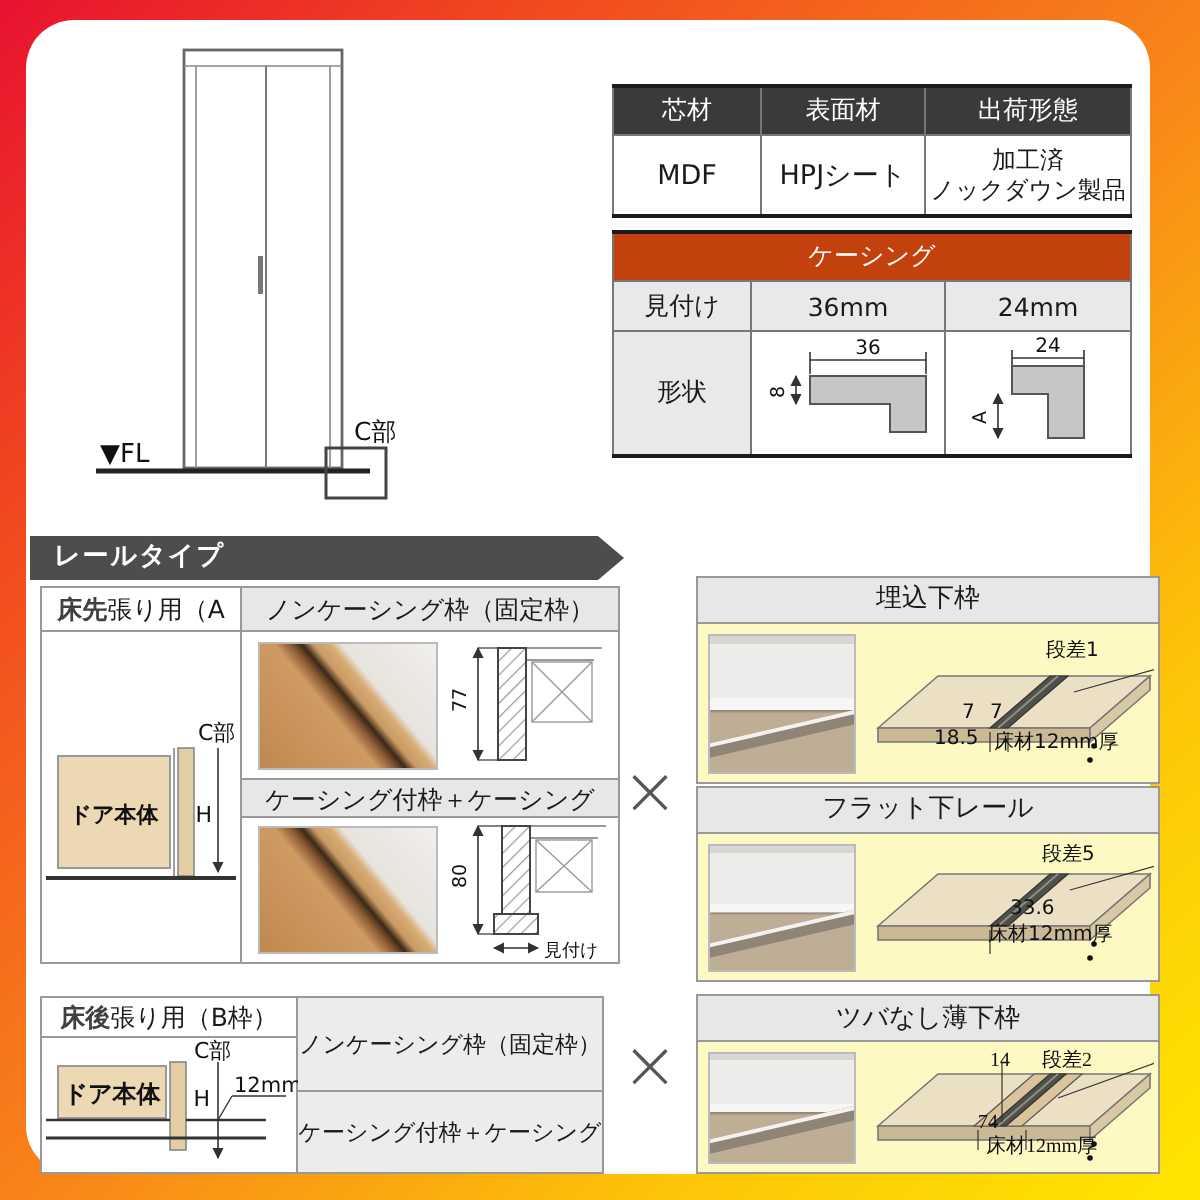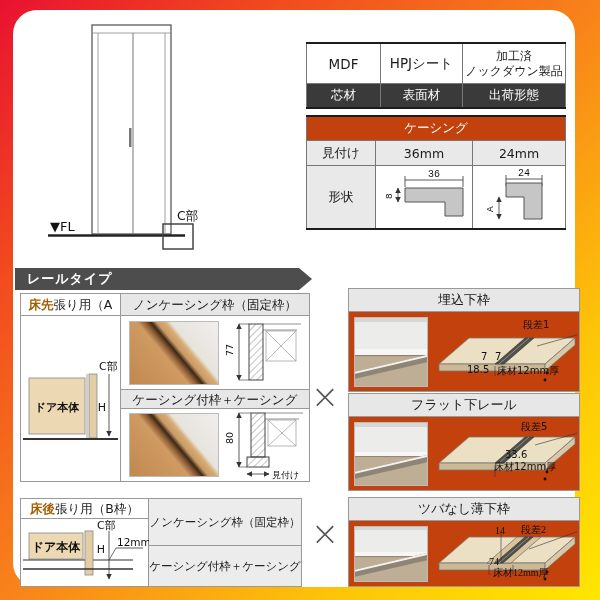--- a/index.html
+++ b/index.html
@@ -17,35 +17,35 @@
   .spec{left:293px;top:32px;width:259px;border-top:2px solid #1c1c1c;border-bottom:2px solid #1c1c1c;}
   .spec th{background:#3a3a3a;color:#fff;font-size:12.5px;font-weight:normal;height:21px;border:1px solid #777;}
   .spec td{border:1px solid #777;text-align:center;font-size:13.5px;height:37px;background:#fff;}
   .spec td .two{font-size:12px;line-height:1.25;display:block;}
   .casing{left:293px;top:105px;width:259px;border-top:2px solid #1c1c1c;border-bottom:2px solid #1c1c1c;}
   .casing th.title{background:#c2410c;color:#fff;font-size:12.5px;font-weight:normal;height:21px;border:1px solid #777;}
   .casing td{border:1px solid #777;text-align:center;font-size:12.5px;}
   .casing tr.r1 td{background:#e9e9e9;height:22px;}
   .casing tr.r2 td{height:22px;}
   .casing td.lab{background:#e9e9e9;}
-  .casing tr.shapes td{height:57px;background:#fff;font-family:Liberation Mono, monospace;}
+  .casing tr.shapes td{height:57px;background:#fff;}
   .casing tr.shapes td.lab{background:#e9e9e9;}
 
   
   .banner{left:2px;top:258px;width:297px;height:22px;background:#4d4d4d;color:#fff;
     font-size:13px;font-weight:bold;line-height:22px;padding-left:12px;box-sizing:border-box;
     clip-path:polygon(0 0,calc(100% - 13px) 0,100% 50%,calc(100% - 13px) 100%,0 100%);letter-spacing:1px;}
 
   
   .secA{left:7px;top:283px;width:288px;height:187px;border:1px solid #999;box-sizing:content-box;}
   .secB{left:7px;top:488px;width:280px;height:87px;border:1px solid #999;}
   .cell{position:absolute;box-sizing:border-box;background:#fff;}
   .hdr{font-size:12.5px;text-align:center;}
   .gray{background:#e7e7e7;}
-  .red{color:#a16207;font-weight:bold;}
+  .red{color:#404040;font-weight:bold;}
 
   .a-hl{left:0;top:0;width:100px;height:22px;border-right:1px solid #999;border-bottom:1px solid #999;line-height:22px;}
   .a-h1{left:100px;top:0;width:188px;height:22px;border-bottom:1px solid #999;line-height:22px;}
   .a-left{left:0;top:22px;width:100px;height:165px;border-right:1px solid #999;}
   .a-c1{left:100px;top:22px;width:188px;height:73px;}
   .a-h2{left:100px;top:95px;width:188px;height:20px;border-top:1px solid #999;border-bottom:1px solid #999;line-height:20px;}
   .a-c2{left:100px;top:115px;width:188px;height:72px;}
 
   .b-hl{left:0;top:0;width:128px;height:20px;border-right:1px solid #999;border-bottom:1px solid #999;line-height:20px;}
   .b-left{left:0;top:20px;width:128px;height:67px;border-right:1px solid #999;}
@@ -57,21 +57,21 @@
   
   .photo-door{border:1px solid #bbb;
     background:linear-gradient(50deg,#c0884f 0%,#cf9b63 42%,#8a5a33 48%,#3c2917 52%,#c99a64 56%,#d8ac74 62%,#e7e3dd 66%,#f1efec 100%);}
   .photo-floor{border:1px solid #bbb;overflow:hidden;position:absolute;
     background:linear-gradient(to bottom,#d8d6d2 0 6%,#ececea 6% 54%,#bfae96 54% 100%);}
   .photo-floor .rail{position:absolute;left:-12%;bottom:24%;width:130%;height:5px;background:#8f8577;
     border-top:2px solid #f5f2ee;transform:rotate(-13deg);}
   .photo-floor .base{position:absolute;left:0;top:46%;width:100%;height:8%;background:#f7f6f4;box-shadow:0 1px 1px rgba(0,0,0,.25);}
 
   
-  .panel{position:absolute;left:335px;width:230px;border:1px solid #999;background:#c2410c;}
+  .panel{position:absolute;left:335px;width:230px;border:1px solid #999;background:#fef9c3;}
   .panel .hd{height:22px;background:#e7e7e7;border-bottom:1px solid #999;text-align:center;font-size:13px;line-height:22px;}
   .panel .bd{position:relative;}
   .dim{position:absolute;font-size:10px;white-space:nowrap;color:#111;}
 
   .cross{position:absolute;width:40px;height:40px;font-size:34px;line-height:40px;text-align:center;color:#555;font-weight:300;}
 
   svg text{fill:#111;}
   .jtxt{font-size:11px;}
 </style>
 </head>
@@ -104,31 +104,31 @@
   </svg>
 
   <table class="spec abs">
     <colgroup>
         <col style="width:74px">
         <col style="width:82px">
         <col style="width:103px">
       </colgroup>
     <tbody>
         <tr>
+      <th>芯材</th>
+      <th>表面材</th>
+      <th>出荷形態</th>
+    </tr>
+    <tr>
       <td>MDF</td>
       <td>HPJシート</td>
       <td>
         <span class="two">加工済</span>
         <span class="two">ノックダウン製品</span>
       </td>
-    </tr>
-    <tr>
-      <th>芯材</th>
-      <th>表面材</th>
-      <th>出荷形態</th>
     </tr>
   </tbody>
     </table>
 
   <table class="casing abs">
     <colgroup>
         <col style="width:69px">
         <col style="width:97px">
         <col style="width:93px">
       </colgroup>

